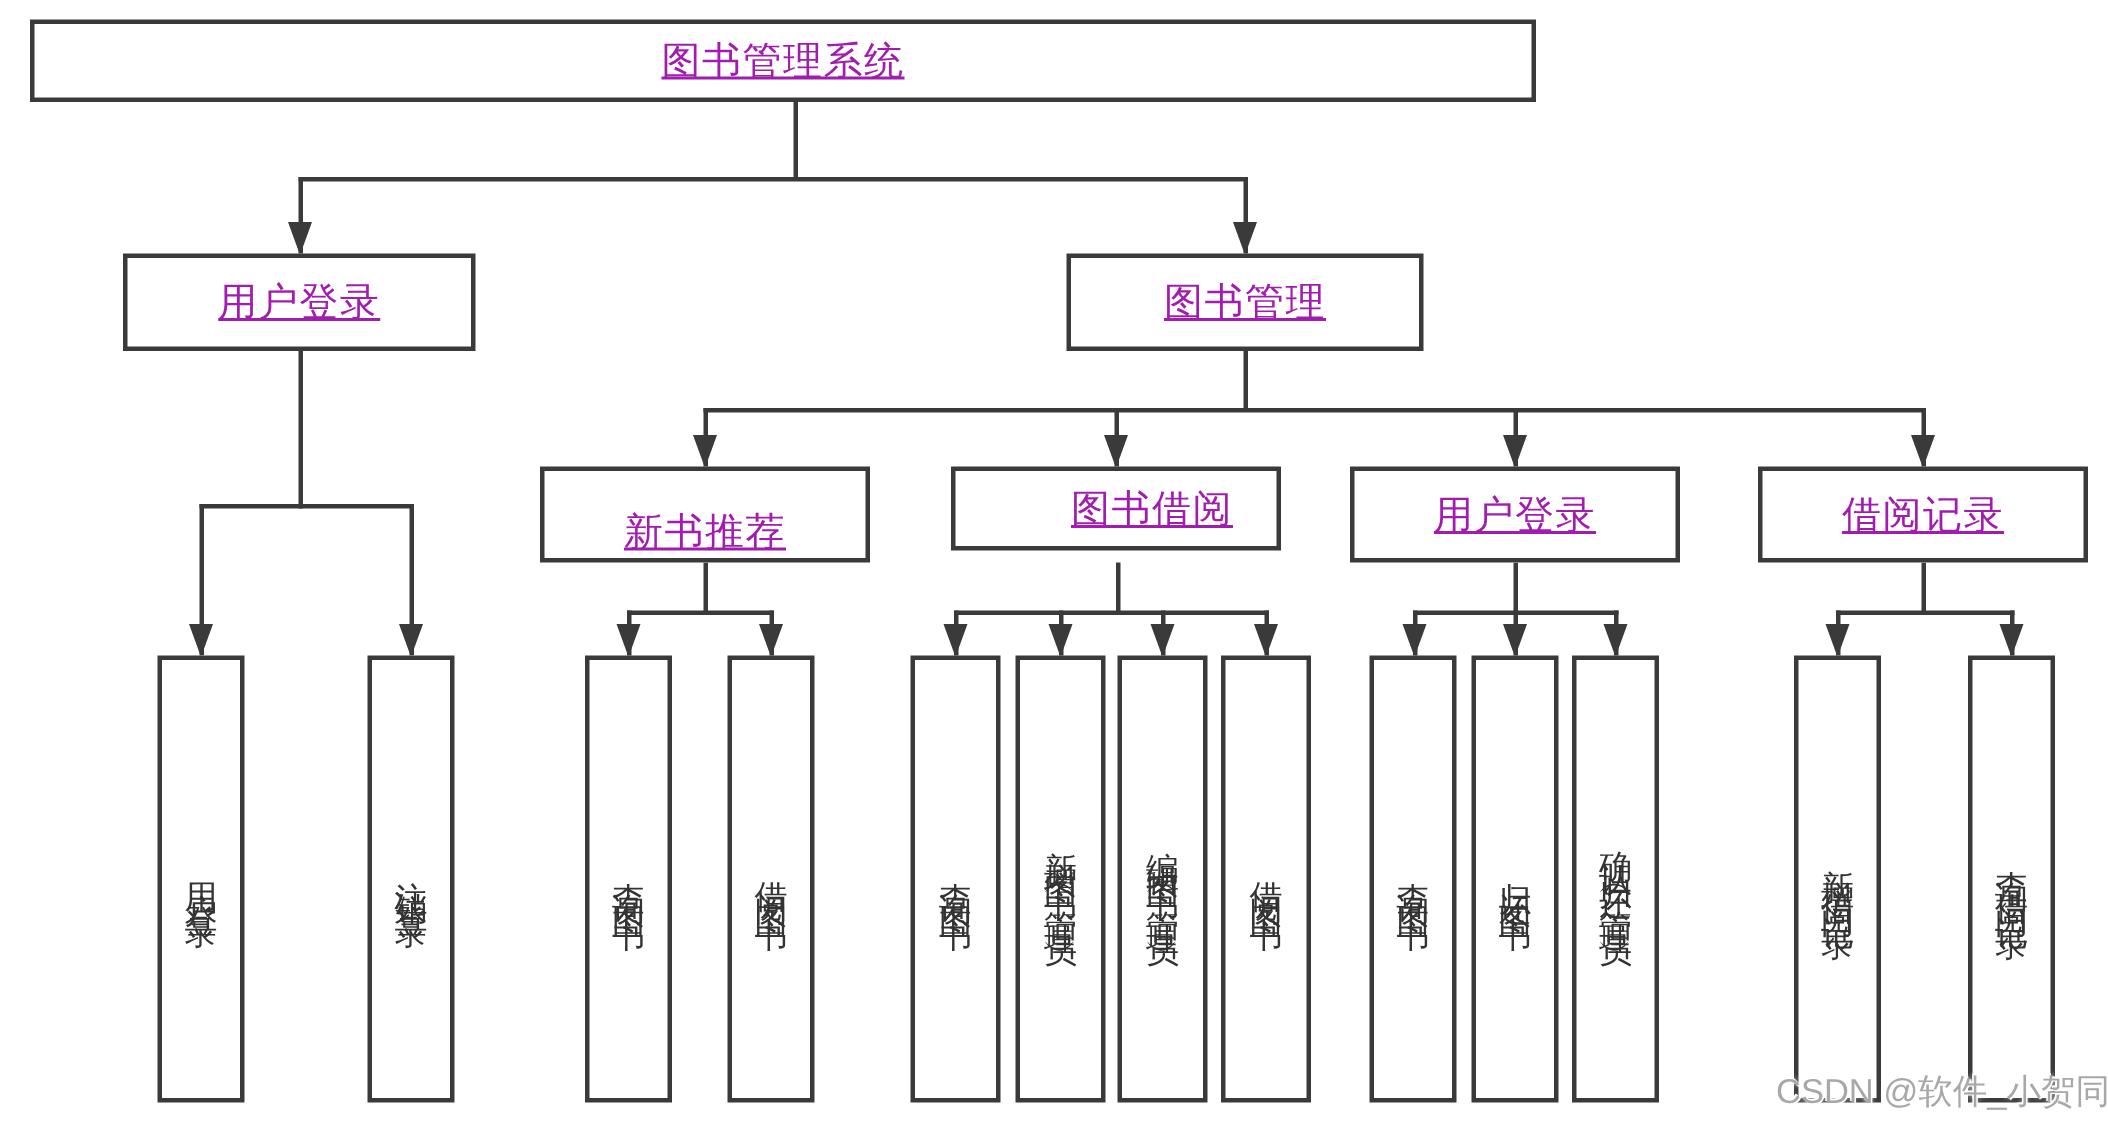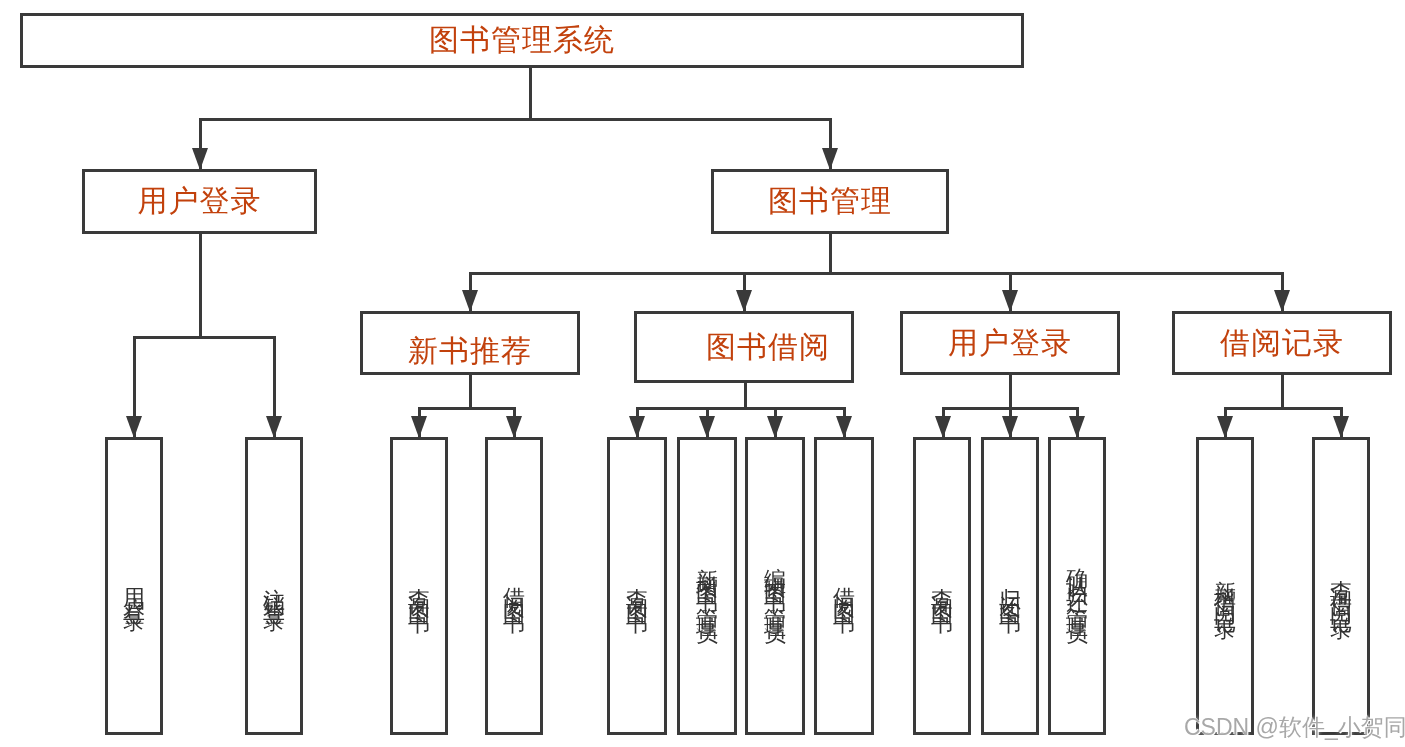--- a/index.html
+++ b/index.html
@@ -5,21 +5,21 @@
   html,body{margin:0;padding:0;background:#fff;}
   .stage{
     position:relative;width:1405px;height:747px;background:#ffffff;
     font-family:"Liberation Sans","DejaVu Sans",sans-serif;overflow:hidden;
   }
   
   .box{
     position:absolute;box-sizing:border-box;background:#ffffff;
     border:3px solid #3a3a3a;display:flex;align-items:center;justify-content:center;
   }
-  .box span{font-size:30px;color:#c2410c;letter-spacing:1px;white-space:nowrap;}
+  .box span{font-size:26px;color:#a21caf;letter-spacing:1px;white-space:nowrap;text-decoration:underline;}
   
   .vbox{
     position:absolute;box-sizing:border-box;background:#ffffff;top:437px;height:298px;width:58px;
     border:3px solid #3a3a3a;display:flex;align-items:center;justify-content:center;
   }
   .vbox.w60{width:60px;}
   .vbox span{
     writing-mode:vertical-rl;text-orientation:mixed;font-size:22px;letter-spacing:8px;
     color:#333333;line-height:1;white-space:nowrap;
   }
@@ -110,21 +110,21 @@
   <div class="box" style="left:82px;top:169px;width:235px;height:65px;">
     <span>用户登录</span>
   </div>
   <div class="box" style="left:711px;top:169px;width:238px;height:65px;">
     <span>图书管理</span>
   </div>
 
   <div class="box" style="left:360px;top:311px;width:220px;height:64px;align-items:flex-end;">
     <span>新书推荐</span>
   </div>
-  <div class="box" style="left:634px;top:311px;width:220px;height:72px;padding-left:48px;">
+  <div class="box" style="left:634px;top:311px;width:220px;height:56px;padding-left:48px;">
     <span>图书借阅</span>
   </div>
   <div class="box" style="left:900px;top:311px;width:220px;height:64px;">
     <span>用户登录</span>
   </div>
   <div class="box" style="left:1172px;top:311px;width:220px;height:64px;">
     <span>借阅记录</span>
   </div>
 
   <div class="vbox" style="left:105px;">

